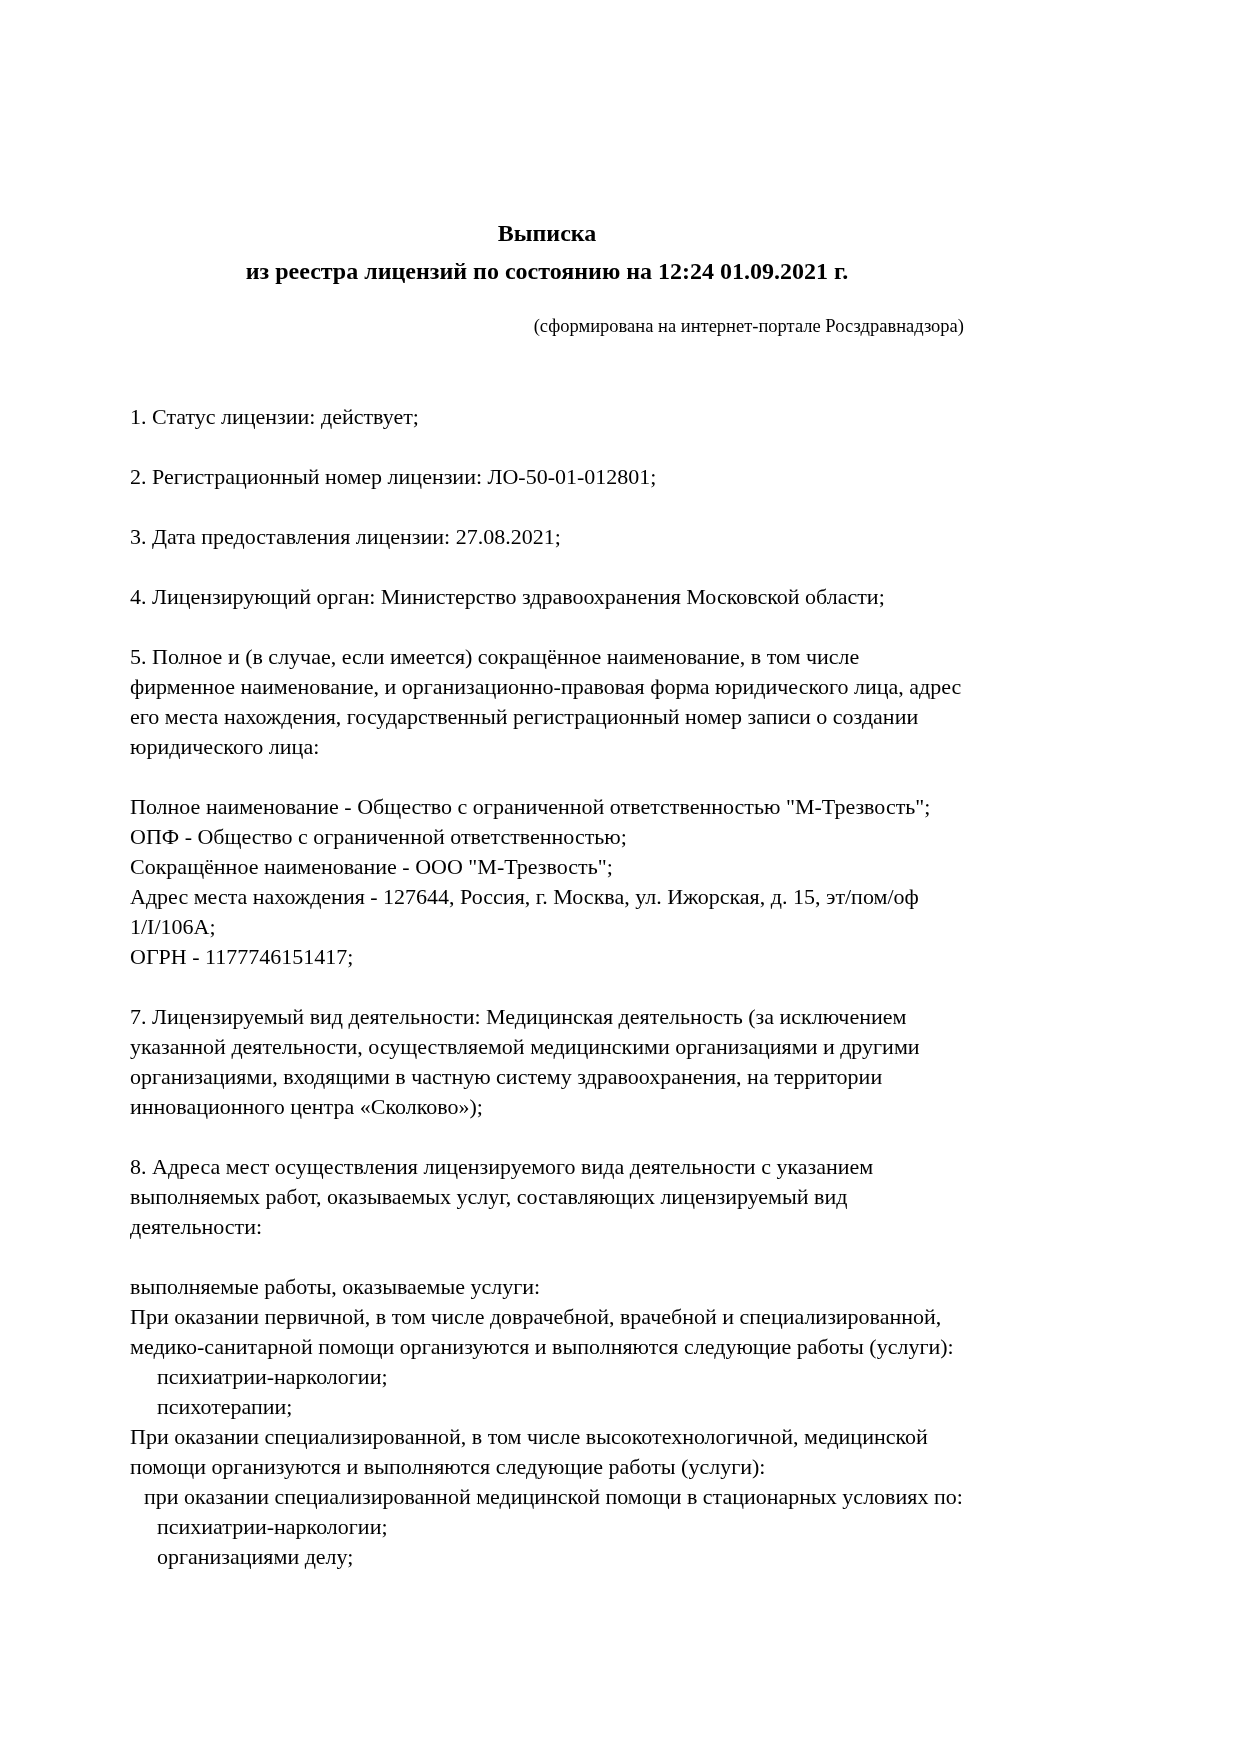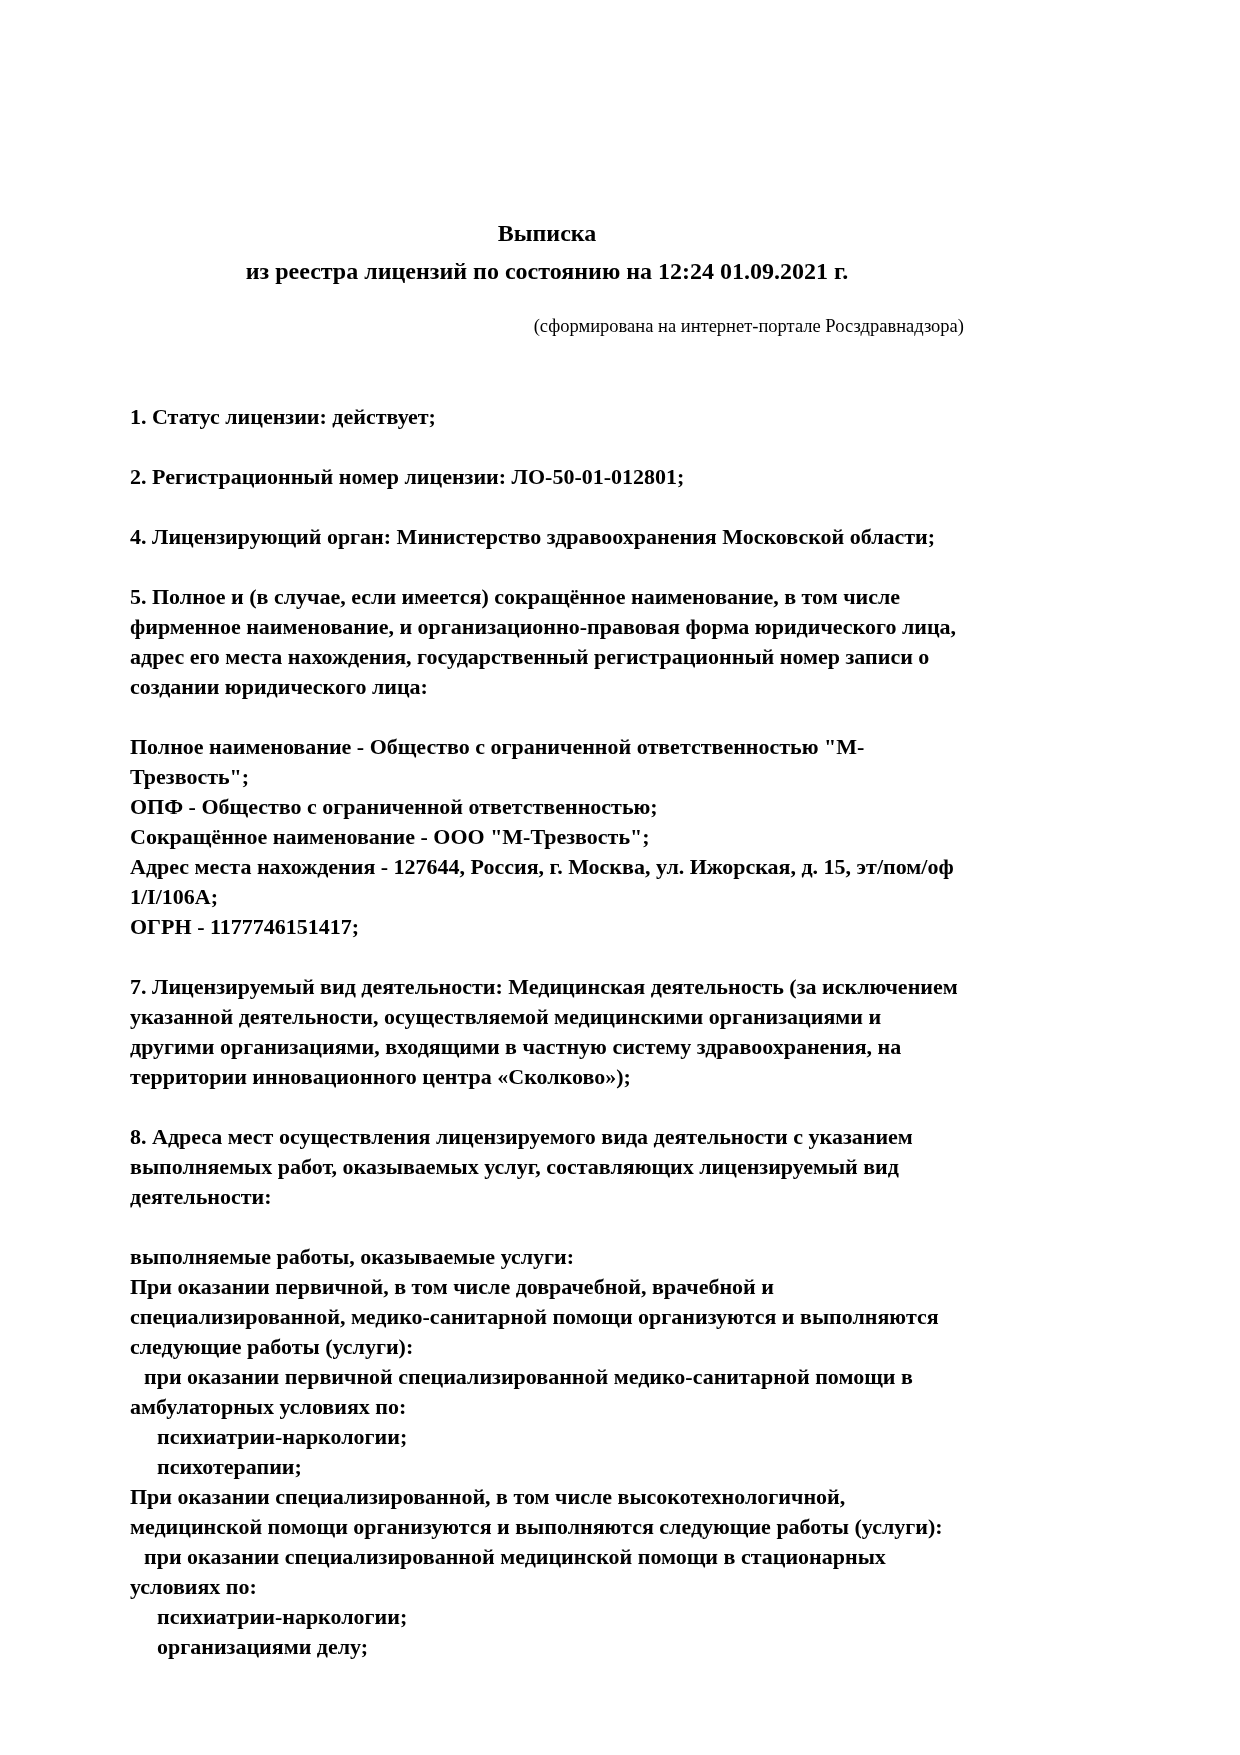--- a/index.html
+++ b/index.html
@@ -33,41 +33,44 @@
     margin-top: 24px;
     text-align: right;
     font-size: 18.5px;
     line-height: 24px;
   }
   .doc-body {
     margin-top: 64px;
     font-size: 22px;
     line-height: 30px;
   }
-  .para { margin: 0 0 30px 0; font-weight: bold; }
+  .para { margin: 0 0 30px 0; }
   .line { display: block; }
   .i0 { text-indent: 0; }
   .i1 { text-indent: 14px; }
   .i2 { text-indent: 27px; }
 </style>
 </head>
 <body>
 
 <div class="page">
   <h1 class="title">
     <span>Выписка</span>
     <span>из реестра лицензий по состоянию на 12:24 01.09.2021 г.</span>
   </h1>
   <div class="subtitle">(сформирована на интернет-портале Росздравнадзора)</div>
   <div class="doc-body">
       <div class="para">
         <div class="line i0">1. Статус лицензии: действует;</div>
       </div>
       <div class="para">
         <div class="line i0">2. Регистрационный номер лицензии: ЛО-50-01-012801;</div>
+      </div>
+      <div class="para">
+        <div class="line i0">3. Дата предоставления лицензии: 27.08.2021;</div>
       </div>
       <div class="para">
         <div class="line i0">4. Лицензирующий орган: Министерство здравоохранения Московской области;</div>
       </div>
       <div class="para">
         <div class="line i0">5. Полное и (в случае, если имеется) сокращённое наименование, в том числе фирменное наименование, и организационно-правовая форма юридического лица, адрес его места нахождения, государственный регистрационный номер записи о создании юридического лица:</div>
       </div>
       <div class="para">
         <div class="line i0">Полное наименование - Общество с ограниченной ответственностью "М-Трезвость";</div>
         <div class="line i0">ОПФ - Общество с ограниченной ответственностью;</div>
@@ -77,21 +80,20 @@
       </div>
       <div class="para">
         <div class="line i0">7. Лицензируемый вид деятельности: Медицинская деятельность (за исключением указанной деятельности, осуществляемой медицинскими организациями и другими организациями, входящими в частную систему здравоохранения, на территории инновационного центра «Сколково»);</div>
       </div>
       <div class="para">
         <div class="line i0">8. Адреса мест осуществления лицензируемого вида деятельности с указанием выполняемых работ, оказываемых услуг, составляющих лицензируемый вид деятельности:</div>
       </div>
       <div class="para">
         <div class="line i0">выполняемые работы, оказываемые услуги:</div>
         <div class="line i0">При оказании первичной, в том числе доврачебной, врачебной и специализированной, медико-санитарной помощи организуются и выполняются следующие работы (услуги):</div>
-        <div class="line i1">при оказании первичной специализированной медико-санитарной помощи в амбулаторных условиях по:</div>
         <div class="line i2">психиатрии-наркологии;</div>
         <div class="line i2">психотерапии;</div>
         <div class="line i0">При оказании специализированной, в том числе высокотехнологичной, медицинской помощи организуются и выполняются следующие работы (услуги):</div>
         <div class="line i1">при оказании специализированной медицинской помощи в стационарных условиях по:</div>
         <div class="line i2">психиатрии-наркологии;</div>
         <div class="line i2">организациями делу;</div>
       </div>
     </div>
 </div>
 

